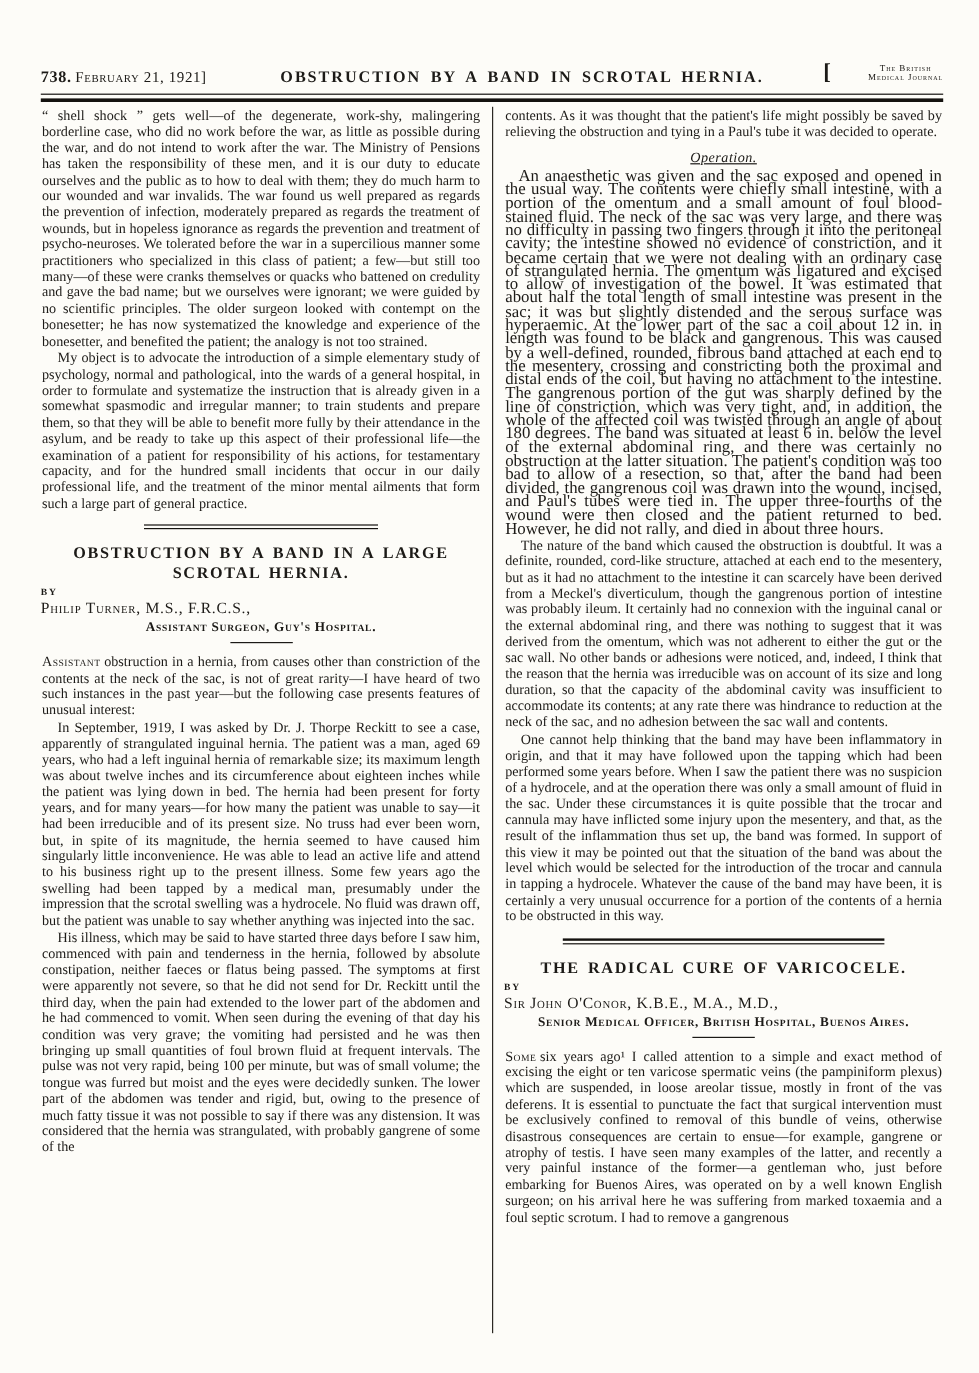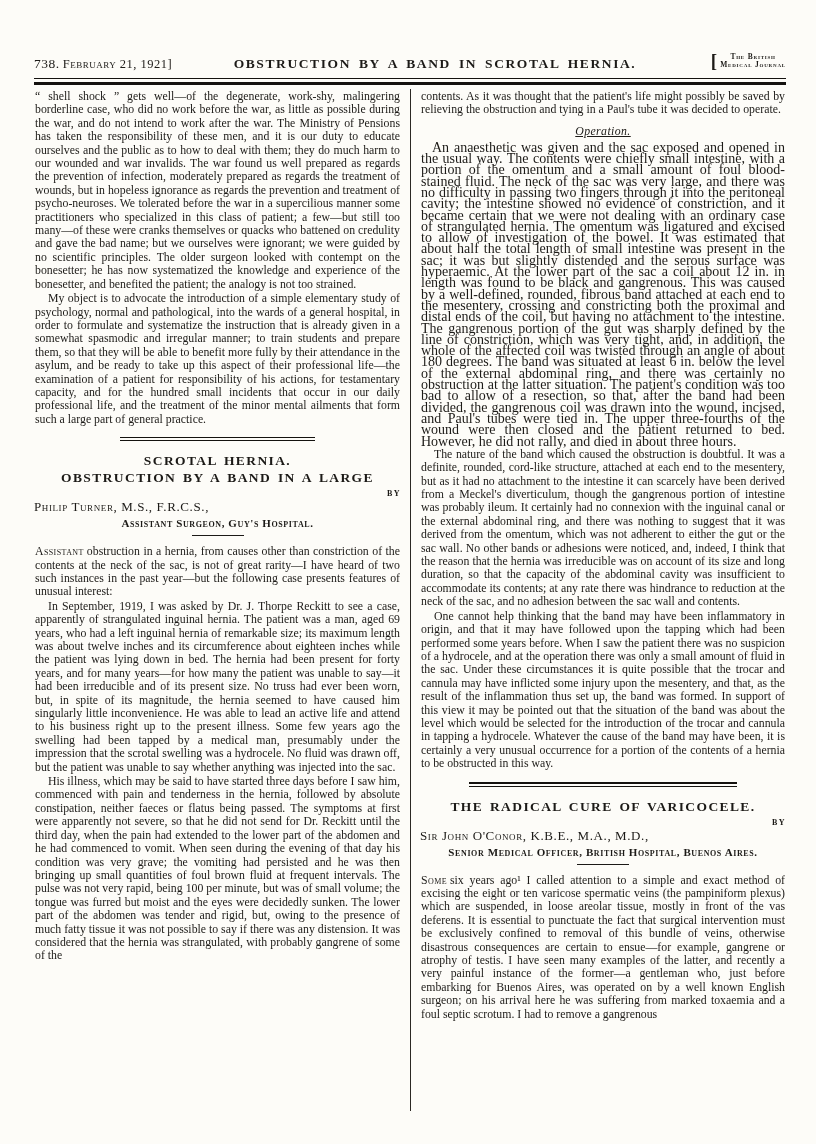--- a/index.html
+++ b/index.html
@@ -6,46 +6,46 @@
   body{
     width:816px;height:1144px;overflow:hidden;
     background:#fdfcf8;color:#1c1a17;
     font-family:"Liberation Serif","DejaVu Serif",serif;
   }
   .page{width:816px;height:1144px;box-sizing:border-box;padding:50px 30px 0 34px;}
 
   
   .masthead{display:flex;align-items:flex-end;margin-bottom:6px;}
   .mast-left{width:180px;font-size:12.5px;white-space:nowrap;}
-  .mast-left .pgnum{font-weight:normal;font-size:13.5px;letter-spacing:.5px;}
+  .mast-left .pgnum{font-weight:bold;font-size:13.5px;letter-spacing:.5px;}
   .mast-left .date{font-variant:small-caps;letter-spacing:.5px;}
   .mast-title{flex:1;text-align:center;font-weight:bold;font-size:13.5px;letter-spacing:1.6px;word-spacing:3px;}
   .mast-right{width:130px;display:flex;justify-content:flex-end;align-items:center;}
   .mast-right .bracket{font-size:19px;font-weight:bold;margin-right:3px;}
   .jname{display:flex;flex-direction:column;text-align:center;}
-  .jname span{font-size:7.5px;font-weight:bold;font-variant:small-caps;letter-spacing:.8px;line-height:8.5px;}
+  .jname span{font-size:7.5px;font-weight:normal;font-variant:small-caps;letter-spacing:.8px;line-height:8.5px;margin-left:28px;}
 
   .head-rule{height:3px;border-top:1.5px solid #14120f;border-bottom:3px solid #14120f;margin-bottom:4px;}
 
   
   .columns{display:flex;align-items:stretch;height:1022px;}
   .col{width:50%;box-sizing:border-box;}
   .col-left{padding-right:9px;}
   .col-right{border-left:1.3px solid #2b2823;padding-left:9px;}
 
   
   p{margin:1px;text-align:justify;}
   .body-text{font-size:11.8px;line-height:13.4px;text-indent:13px;}
   .noindent{text-indent:0;}
   .small-text{font-size:14px;line-height:11.3px;text-indent:11px;}
   .lead{font-variant:small-caps;letter-spacing:.4px;padding-right:3px;}
 
   
   .article-title{margin:9px 0 2px;text-align:center;font-size:13.5px;font-weight:bold;letter-spacing:1.4px;word-spacing:2px;line-height:17px;}
-  .by-label{text-align:right;font-size:8px;font-weight:bold;letter-spacing:1.5px;margin:3px 0 1px;}
+  .by-label{text-align:left;font-size:8px;font-weight:bold;letter-spacing:1.5px;margin:3px 0 1px;}
   .author-line{text-align:left;font-variant:small-caps;font-size:13px;letter-spacing:.6px;margin:1px 0 2px;}
   .affil-line{text-align:center;font-variant:small-caps;font-weight:bold;font-size:11px;letter-spacing:.6px;}
   .short-rule{width:52px;height:0;border-top:1.4px solid #1c1a17;margin:6px auto 9px;}
 
   .op-heading{margin:7px 0 3px;text-align:center;font-style:italic;font-size:11.8px;font-weight:normal;letter-spacing:.4px;text-decoration:underline;}
 
   .divider{margin:11px auto;height:2px;}
   .divider.thin{width:195px;border-top:1.6px solid #14120f;border-bottom:1px solid #14120f;}
   .divider.heavy{width:268px;border-top:2.6px solid #14120f;border-bottom:1.2px solid #14120f;}
 </style>
@@ -74,22 +74,22 @@
   <div class="columns">
 
     <div class="col col-left">
 
       <p class="body-text noindent">“ shell shock ” gets well—of the degenerate, work-shy, malingering borderline case, who did no work before the war, as little as possible during the war, and do not intend to work after the war.  The Ministry of Pensions has taken the responsibility of these men, and it is our duty to educate ourselves and the public as to how to deal with them; they do much harm to our wounded and war invalids.  The war found us well prepared as regards the prevention of infection, moderately prepared as regards the treatment of wounds, but in hopeless ignorance as regards the prevention and treatment of psycho-neuroses. We tolerated before the war in a supercilious manner some practitioners who specialized in this class of patient; a few—but still too many—of these were cranks themselves or quacks who battened on credulity and gave the bad name; but we ourselves were ignorant; we were guided by no scientific principles.  The older surgeon looked with contempt on the bonesetter; he has now systematized the knowledge and experience of the bonesetter, and benefited the patient; the analogy is not too strained.</p>
       <p class="body-text">My object is to advocate the introduction of a simple elementary study of psychology, normal and pathological, into the wards of a general hospital, in order to formulate and systematize the instruction that is already given in a somewhat spasmodic and irregular manner; to train students and prepare them, so that they will be able to benefit more fully by their attendance in the asylum, and be ready to take up this aspect of their professional life—the examination of a patient for responsibility of his actions, for testamentary capacity, and for the hundred small incidents that occur in our daily professional life, and the treatment of the minor mental ailments that form such a large part of general practice.</p>
 
       <div class="divider thin"></div>
 
       <h2 class="article-title">
+        <div>OBSTRUCTION BY A BAND IN A LARGE</div>
         <div>SCROTAL HERNIA.</div>
-        <div>OBSTRUCTION BY A BAND IN A LARGE</div>
       </h2>
       <div class="by-label">BY</div>
       <div class="author-line">Philip Turner, M.S., F.R.C.S.,</div>
       <div class="affil-line">Assistant Surgeon, Guy's Hospital.</div>
       <div class="short-rule"></div>
 
       <p class="body-text noindent"><span class="lead">Assistant</span><span>obstruction in a hernia, from causes other than constriction of the contents at the neck of the sac, is not of great rarity—I have heard of two such instances in the past year—but the following case presents features of unusual interest:</span></p>
       <p class="body-text">In September, 1919, I was asked by Dr. J. Thorpe Reckitt to see a case, apparently of strangulated inguinal hernia.  The patient was a man, aged 69 years, who had a left inguinal hernia of remarkable size; its maximum length was about twelve inches and its circumference about eighteen inches while the patient was lying down in bed. The hernia had been present for forty years, and for many years—for how many the patient was unable to say—it had been irreducible and of its present size.  No truss had ever been worn, but, in spite of its magnitude, the hernia seemed to have caused him singularly little inconvenience. He was able to lead an active life and attend to his business right up to the present illness.  Some few years ago the swelling had been tapped by a medical man, presumably under the impression that the scrotal swelling was a hydrocele.  No fluid was drawn off, but the patient was unable to say whether anything was injected into the sac.</p>
       <p class="body-text">His illness, which may be said to have started three days before I saw him, commenced with pain and tenderness in the hernia, followed by absolute constipation, neither faeces or flatus being passed.  The symptoms at first were apparently not severe, so that he did not send for Dr. Reckitt until the third day, when the pain had extended to the lower part of the abdomen and he had commenced to vomit.  When seen during the evening of that day his condition was very grave; the vomiting had persisted and he was then bringing up small quantities of foul brown fluid at frequent intervals.  The pulse was not very rapid, being 100 per minute, but was of small volume; the tongue was furred but moist and the eyes were decidedly sunken.  The lower part of the abdomen was tender and rigid, but, owing to the presence of much fatty tissue it was not possible to say if there was any distension.  It was considered that the hernia was strangulated, with probably gangrene of some of the</p>
     </div>

